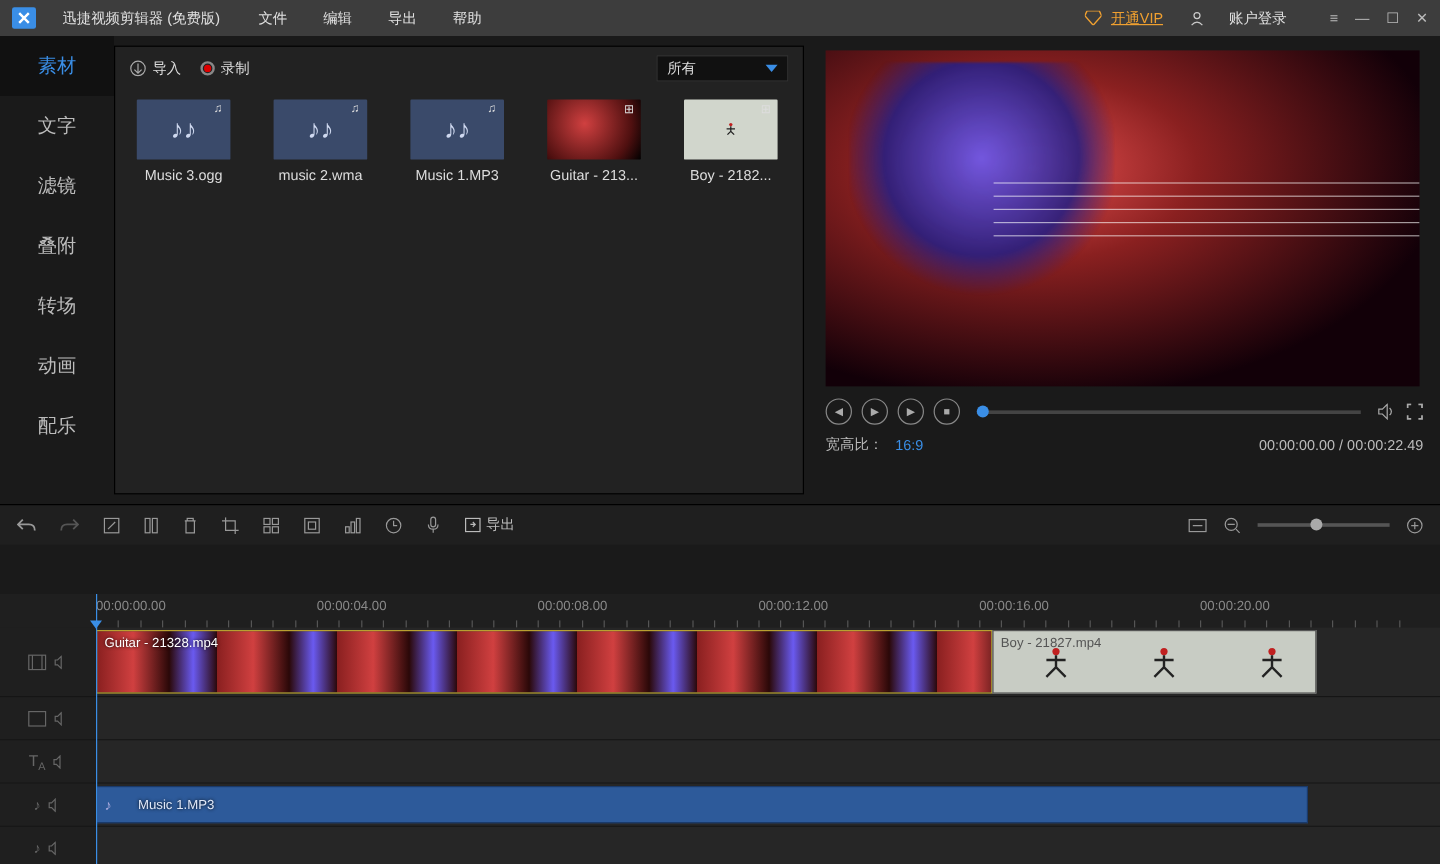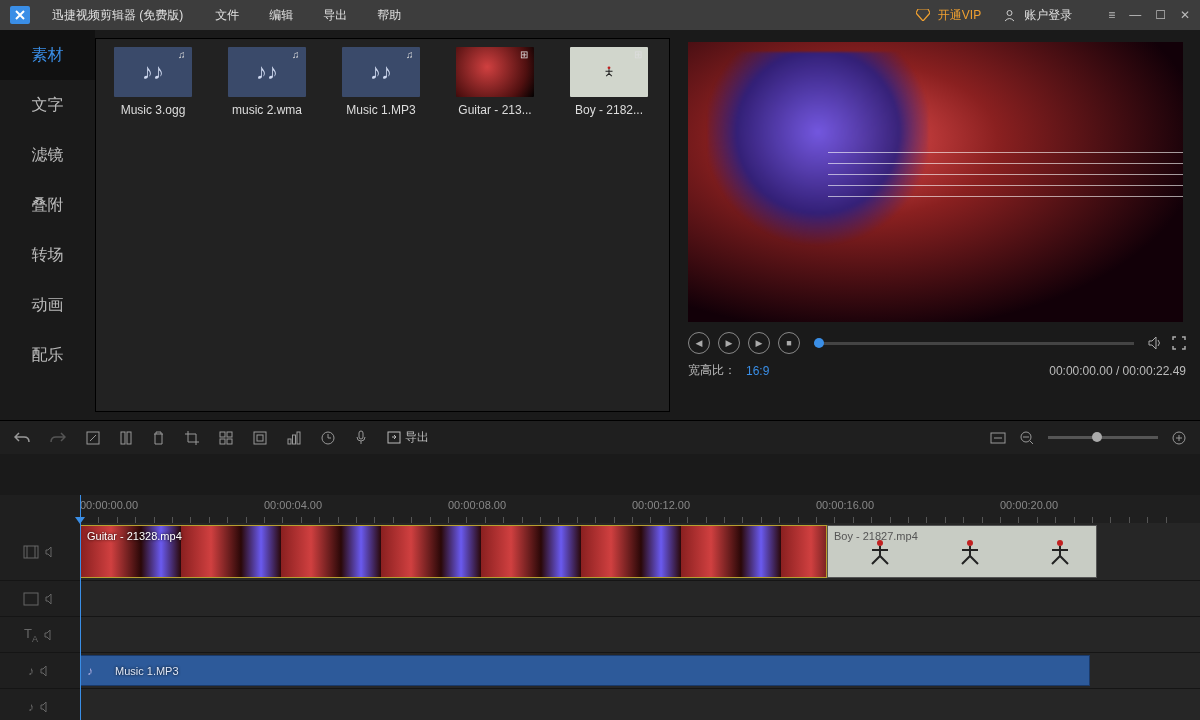--- a/index.html
+++ b/index.html
@@ -3,22 +3,22 @@
 <meta charset="utf-8">
 <style>
 * { margin: 0; padding: 0; box-sizing: border-box; font-family: "Microsoft YaHei", sans-serif; user-select: none; }
 body { width: 1200px; height: 720px; background: #1a1a1a; color: #ccc; overflow: hidden; font-size: 12px; }
 .titlebar { height: 30px; background: #3d3d3d; display: flex; align-items: center; padding: 0 10px; gap: 22px; }
 .logo { width: 20px; height: 18px; background: #3a8ee6; border-radius: 2px; display: flex; align-items: center; justify-content: center; }
 .app-title { color: #e0e0e0; font-size: 12px; }
 .menu-group { display: flex; gap: 30px; margin-left: 10px; }
 .menu-item { color: #e0e0e0; cursor: pointer; text-align: center; }
 .spacer { flex: 1; }
-.vip { color: #f0a030; display: flex; align-items: center; gap: 8px; cursor: pointer; }
-.login { color: #e0e0e0; display: flex; align-items: center; gap: 8px; cursor: pointer; }
+.vip { color: #f0a030; display: flex; align-items: center; gap: 8px; cursor: pointer; text-decoration: underline; }
+.login { color: #e0e0e0; display: flex; align-items: center; gap: 20px; cursor: pointer; }
 .winctrl { display: flex; gap: 14px; margin-left: 14px; color: #bbb; }
 .winctrl span { cursor: pointer; }
 
 .upper { height: 390px; display: flex; }
 .sidenav { width: 95px; background: #1a1a1a; display: flex; flex-direction: column; }
 .sidenav .tab { height: 50px; display: flex; align-items: center; justify-content: center; color: #bbb; cursor: pointer; font-size: 16px; }
 .sidenav .tab.active { color: #3a8ee6; background: #111; }
 
 .media-panel { width: 575px; background: #222; border: 1px solid #000; margin: 8px 0 8px 0; display: flex; flex-direction: column; }
 .media-toolbar { height: 36px; display: flex; align-items: center; padding: 0 12px; gap: 16px; }
@@ -130,20 +130,37 @@
     <div class="tab active">素材</div>
     <div class="tab">文字</div>
     <div class="tab">滤镜</div>
     <div class="tab">叠附</div>
     <div class="tab">转场</div>
     <div class="tab">动画</div>
     <div class="tab">配乐</div>
   </div>
 
   <div class="media-panel">
+    <div class="media-toolbar">
+      <div class="tb-btn">
+        <svg width="14" height="14" viewBox="0 0 14 14">
+            <circle cx="7" cy="7" r="6" fill="none" stroke="#aaa"></circle>
+            <path d="M7 3 V11 M4 8 L7 11 L10 8" fill="none" stroke="#aaa"></path>
+          </svg>
+        <span>导入</span>
+      </div>
+      <div class="tb-btn">
+        <span class="rec-dot"></span>
+        <span>录制</span>
+      </div>
+      <div class="filter-sel">
+        <span>所有</span>
+        <span class="tri"></span>
+      </div>
+    </div>
     <div class="media-grid">
       <div class="media-item">
         <div class="thumb audio">
             <span class="note">♪♪</span>
             <span class="badge">♫</span>
           </div>
         <div class="media-name">Music 3.ogg</div>
       </div>
       <div class="media-item">
         <div class="thumb audio">

